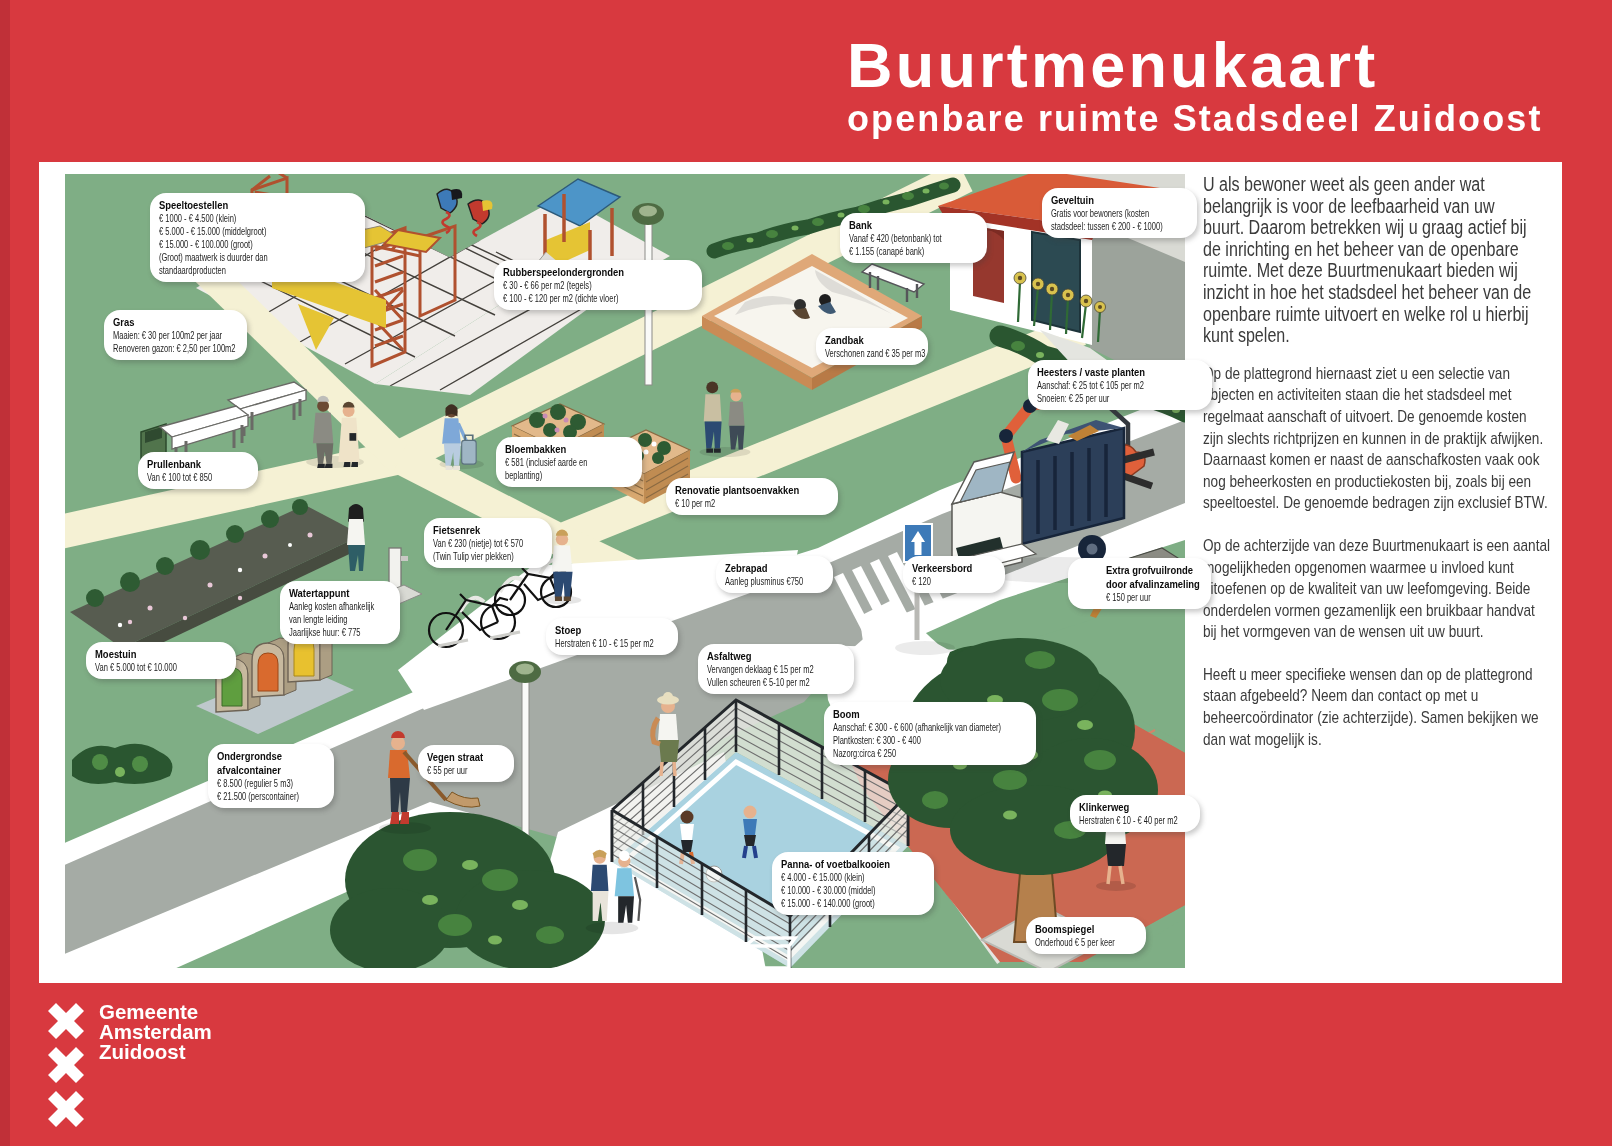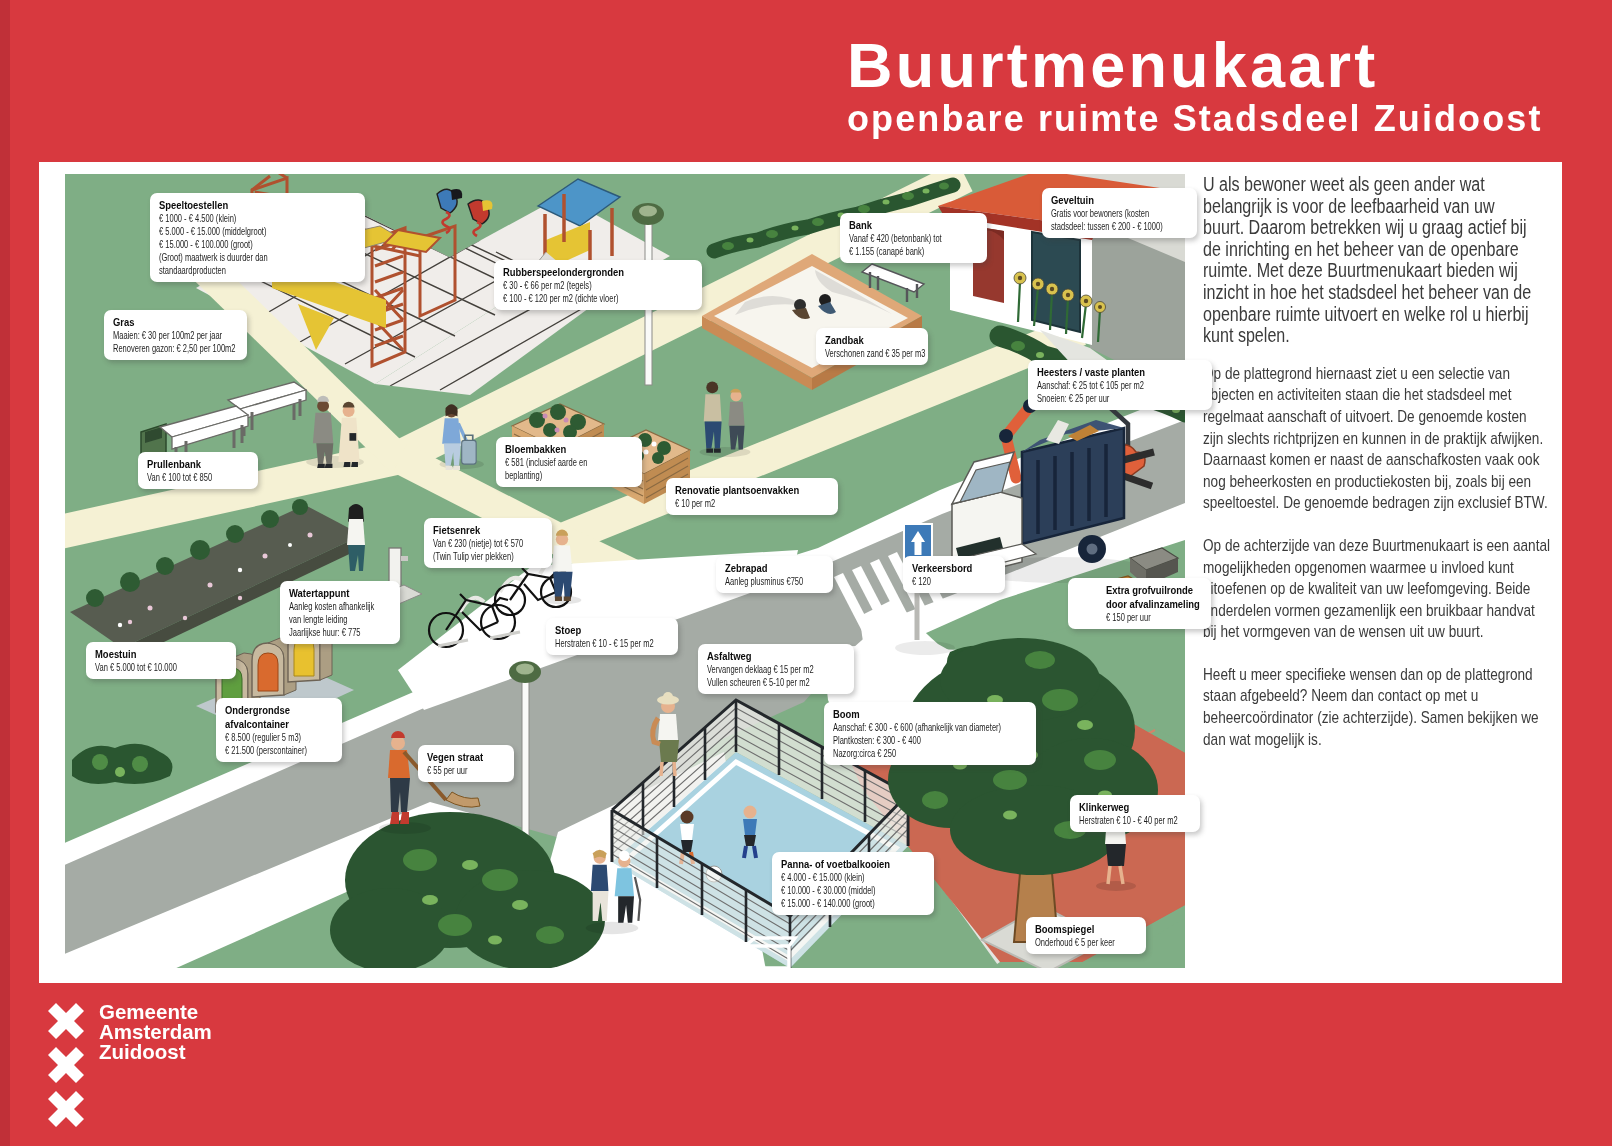--- a/index.html
+++ b/index.html
@@ -1,18 +1,18 @@
 <!DOCTYPE html>
 <html><head>
 <meta charset="utf-8">
 <style>
   html,body{margin:0;padding:0;width:1612px;height:1146px;overflow:hidden;}
   body{font-family:"Liberation Sans",sans-serif;background:#D8393F;position:relative;}
   .abs{position:absolute;}
-  .label{position:absolute;background:#fff;border-radius:7px;padding:5px 9px 5px 9px;box-sizing:border-box;
+  .label{position:absolute;background:#fff;border-radius:16px;padding:5px 9px 5px 9px;box-sizing:border-box;
          box-shadow:2px 3px 5px rgba(60,60,60,.28);white-space:nowrap;z-index:30;overflow:visible;}
   .label b{font-size:11.8px;color:#0c0c0c;display:block;line-height:14px;
            transform:scaleX(.8);transform-origin:left top;}
   .label div.t{font-size:10.6px;color:#1d1d1d;line-height:13px;
            transform:scaleX(.71);transform-origin:left top;}
   #rightcol{position:absolute;left:1203px;top:174px;color:#3b3b3b;z-index:5;white-space:nowrap;}
   #rightcol p{margin:0;transform-origin:left top;line-height:21.6px;}
   #rightcol #p1{font-size:19.5px;transform:scaleX(.825);margin-bottom:16px;}
   #rightcol .pp{font-size:17px;transform:scaleX(.80);margin-bottom:21px;}
 </style>
@@ -680,21 +680,21 @@
 <div class="label" style="width:117px;left:716px;top:556px;">
     <b>Zebrapad</b>
     <div class="t">Aanleg plusminus €750</div>
   </div>
 
 <div class="label" style="width:102px;left:903px;top:556px;">
     <b>Verkeersbord</b>
     <div class="t">€ 120</div>
   </div>
 
-<div class="label" style="width:143px;left:1068px;top:578px;padding-left:38px;">
+<div class="label" style="width:143px;left:1068px;top:558px;padding-left:38px;">
     <b>Extra grofvuilronde<br>door afvalinzameling</b>
     <div class="t">€ 150 per uur</div>
   </div>
 
 <div class="label" style="width:120px;left:280px;top:562px;margin-top:19px;">
     <b>Watertappunt</b>
     <div class="t">Aanleg kosten afhankelijk<br>van lengte leiding<br>Jaarlijkse huur: € 775</div>
   </div>
 
 <div class="label" style="width:132px;left:546px;top:618px;">
@@ -710,21 +710,21 @@
 <div class="label" style="width:156px;left:698px;top:644px;">
     <b>Asfaltweg</b>
     <div class="t">Vervangen deklaag € 15 per m2<br>Vullen scheuren € 5-10 per m2</div>
   </div>
 
 <div class="label" style="width:212px;left:824px;top:702px;">
     <b>Boom</b>
     <div class="t">Aanschaf: € 300 - € 600 (afhankelijk van diameter)<br>Plantkosten: € 300 - € 400<br>Nazorg:circa € 250</div>
   </div>
 
-<div class="label" style="width:126px;left:208px;top:698px;margin-left:8px;">
+<div class="label" style="width:126px;left:208px;top:744px;">
     <b>Ondergrondse<br>afvalcontainer</b>
     <div class="t">€ 8.500 (regulier 5 m3)<br>€ 21.500 (perscontainer)</div>
   </div>
 
 <div class="label" style="width:96px;left:418px;top:745px;">
     <b>Vegen straat</b>
     <div class="t">€ 55 per uur</div>
   </div>
 
 <div class="label" style="width:130px;left:1070px;top:795px;">

